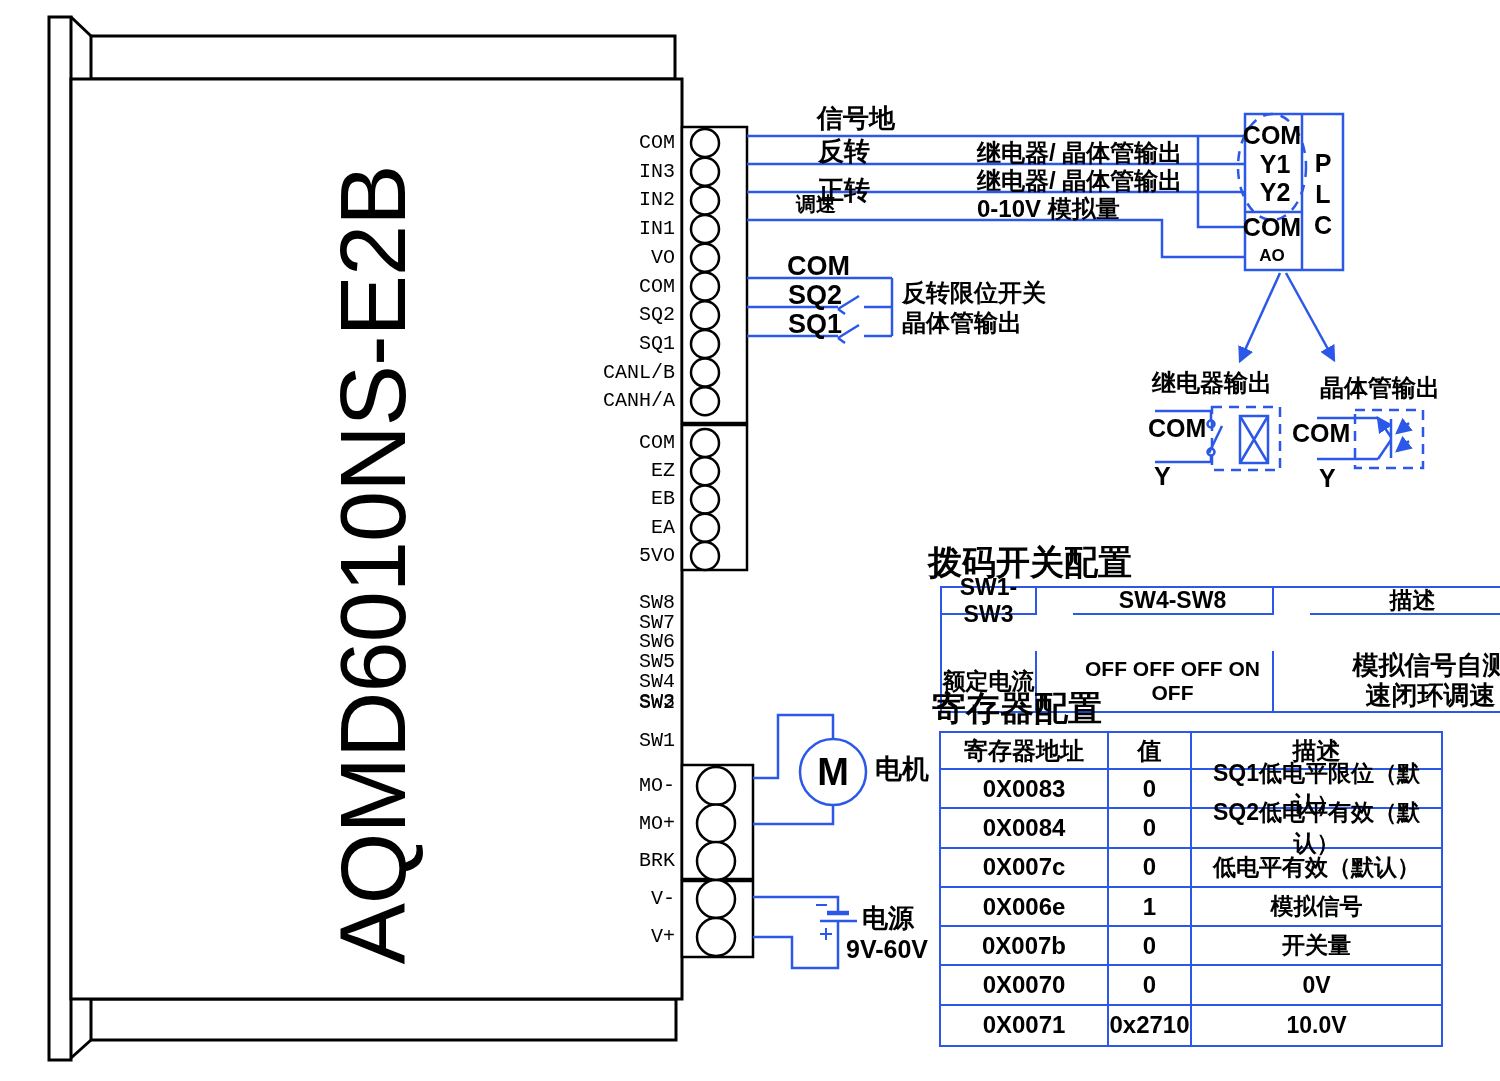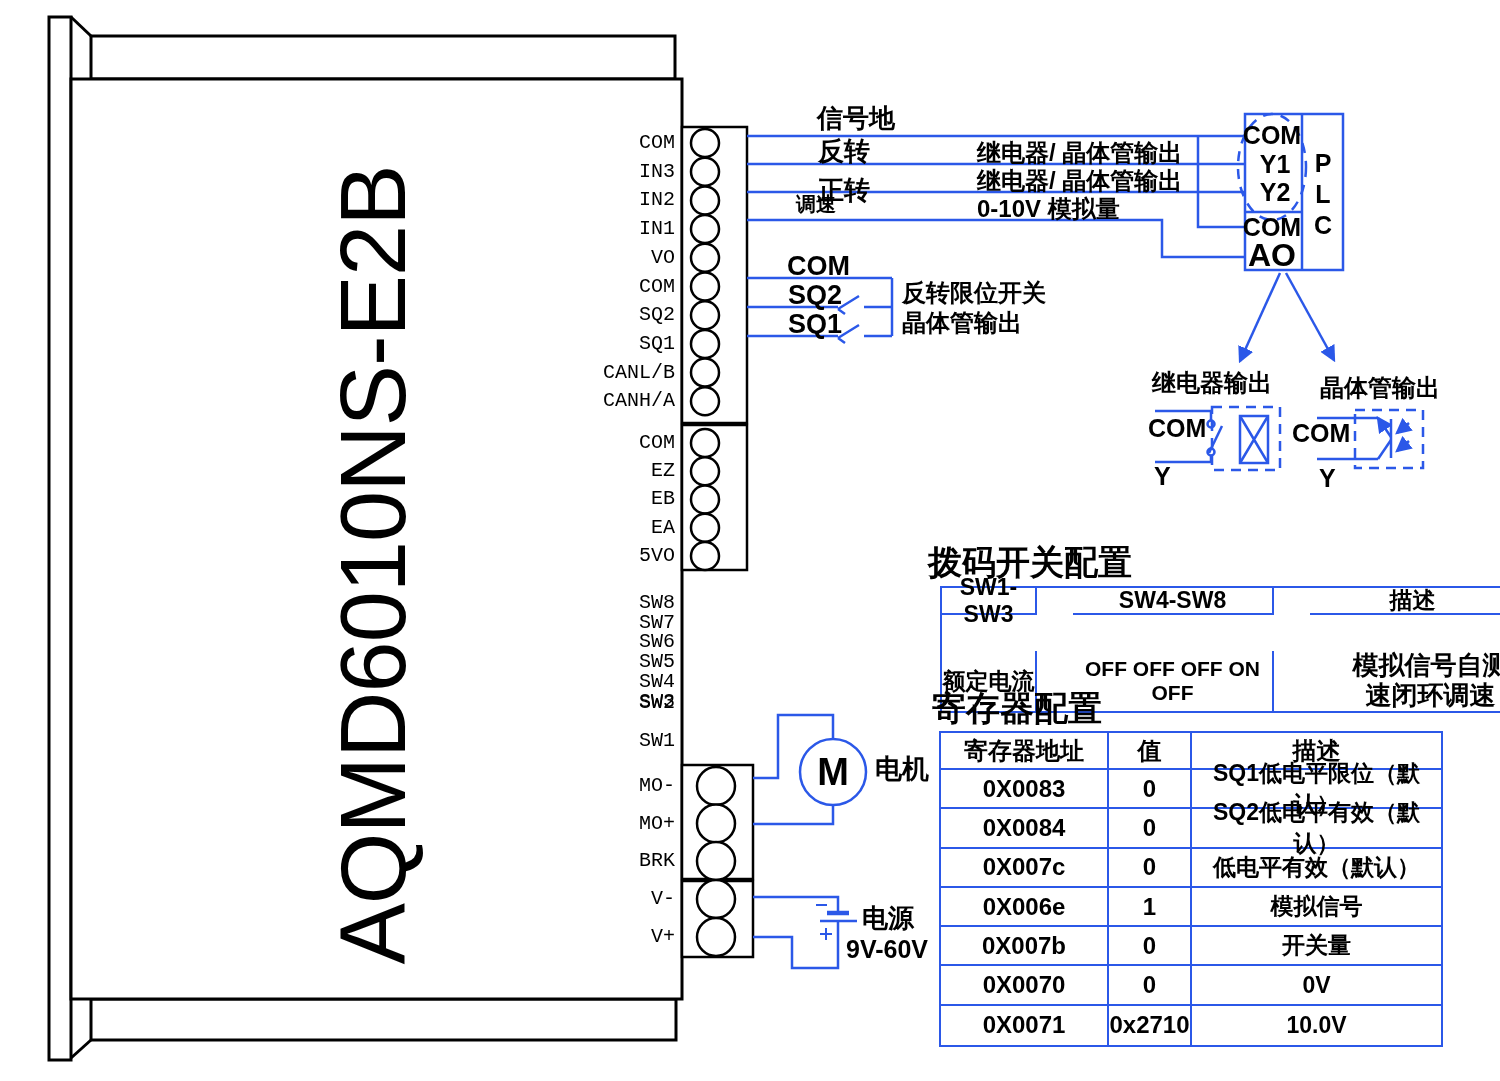--- a/index.html
+++ b/index.html
@@ -197,21 +197,21 @@
 <div class="lbl b" style="left:787px;top:252px;font-size:27px">COM</div>
 <div class="lbl b" style="left:788px;top:281px;font-size:27px">SQ2</div>
 <div class="lbl b" style="left:788px;top:310px;font-size:27px">SQ1</div>
 <div class="lbl b" style="left:902px;top:280px;font-size:24px">反转限位开关</div>
 <div class="lbl b" style="left:902px;top:310px;font-size:24px">晶体管输出</div>
 
 <div class="lbl b ctr" style="left:1272px;top:136px;font-size:25px">COM</div>
 <div class="lbl b ctr" style="left:1275px;top:165px;font-size:25px">Y1</div>
 <div class="lbl b ctr" style="left:1275px;top:193px;font-size:25px">Y2</div>
 <div class="lbl b ctr" style="left:1272px;top:228px;font-size:25px">COM</div>
-<div class="lbl b ctr" style="left:1272px;top:256px;font-size:32px">AO</div>
+<div class="lbl b ctr" style="left:1272px;top:256px;font-size:17px">AO</div>
 <div class="lbl b ctr" style="left:1323px;top:164px;font-size:25px">P</div>
 <div class="lbl b ctr" style="left:1323px;top:195px;font-size:25px">L</div>
 <div class="lbl b ctr" style="left:1323px;top:226px;font-size:25px">C</div>
 
 <div class="lbl b" style="left:1152px;top:370px;font-size:24px">继电器输出</div>
 <div class="lbl b" style="left:1320px;top:375px;font-size:24px">晶体管输出</div>
 <div class="lbl b" style="left:1148px;top:415px;font-size:25px">COM</div>
 <div class="lbl b" style="left:1154px;top:463px;font-size:25px">Y</div>
 <div class="lbl b" style="left:1292px;top:420px;font-size:25px">COM</div>
 <div class="lbl b" style="left:1319px;top:465px;font-size:25px">Y</div>

